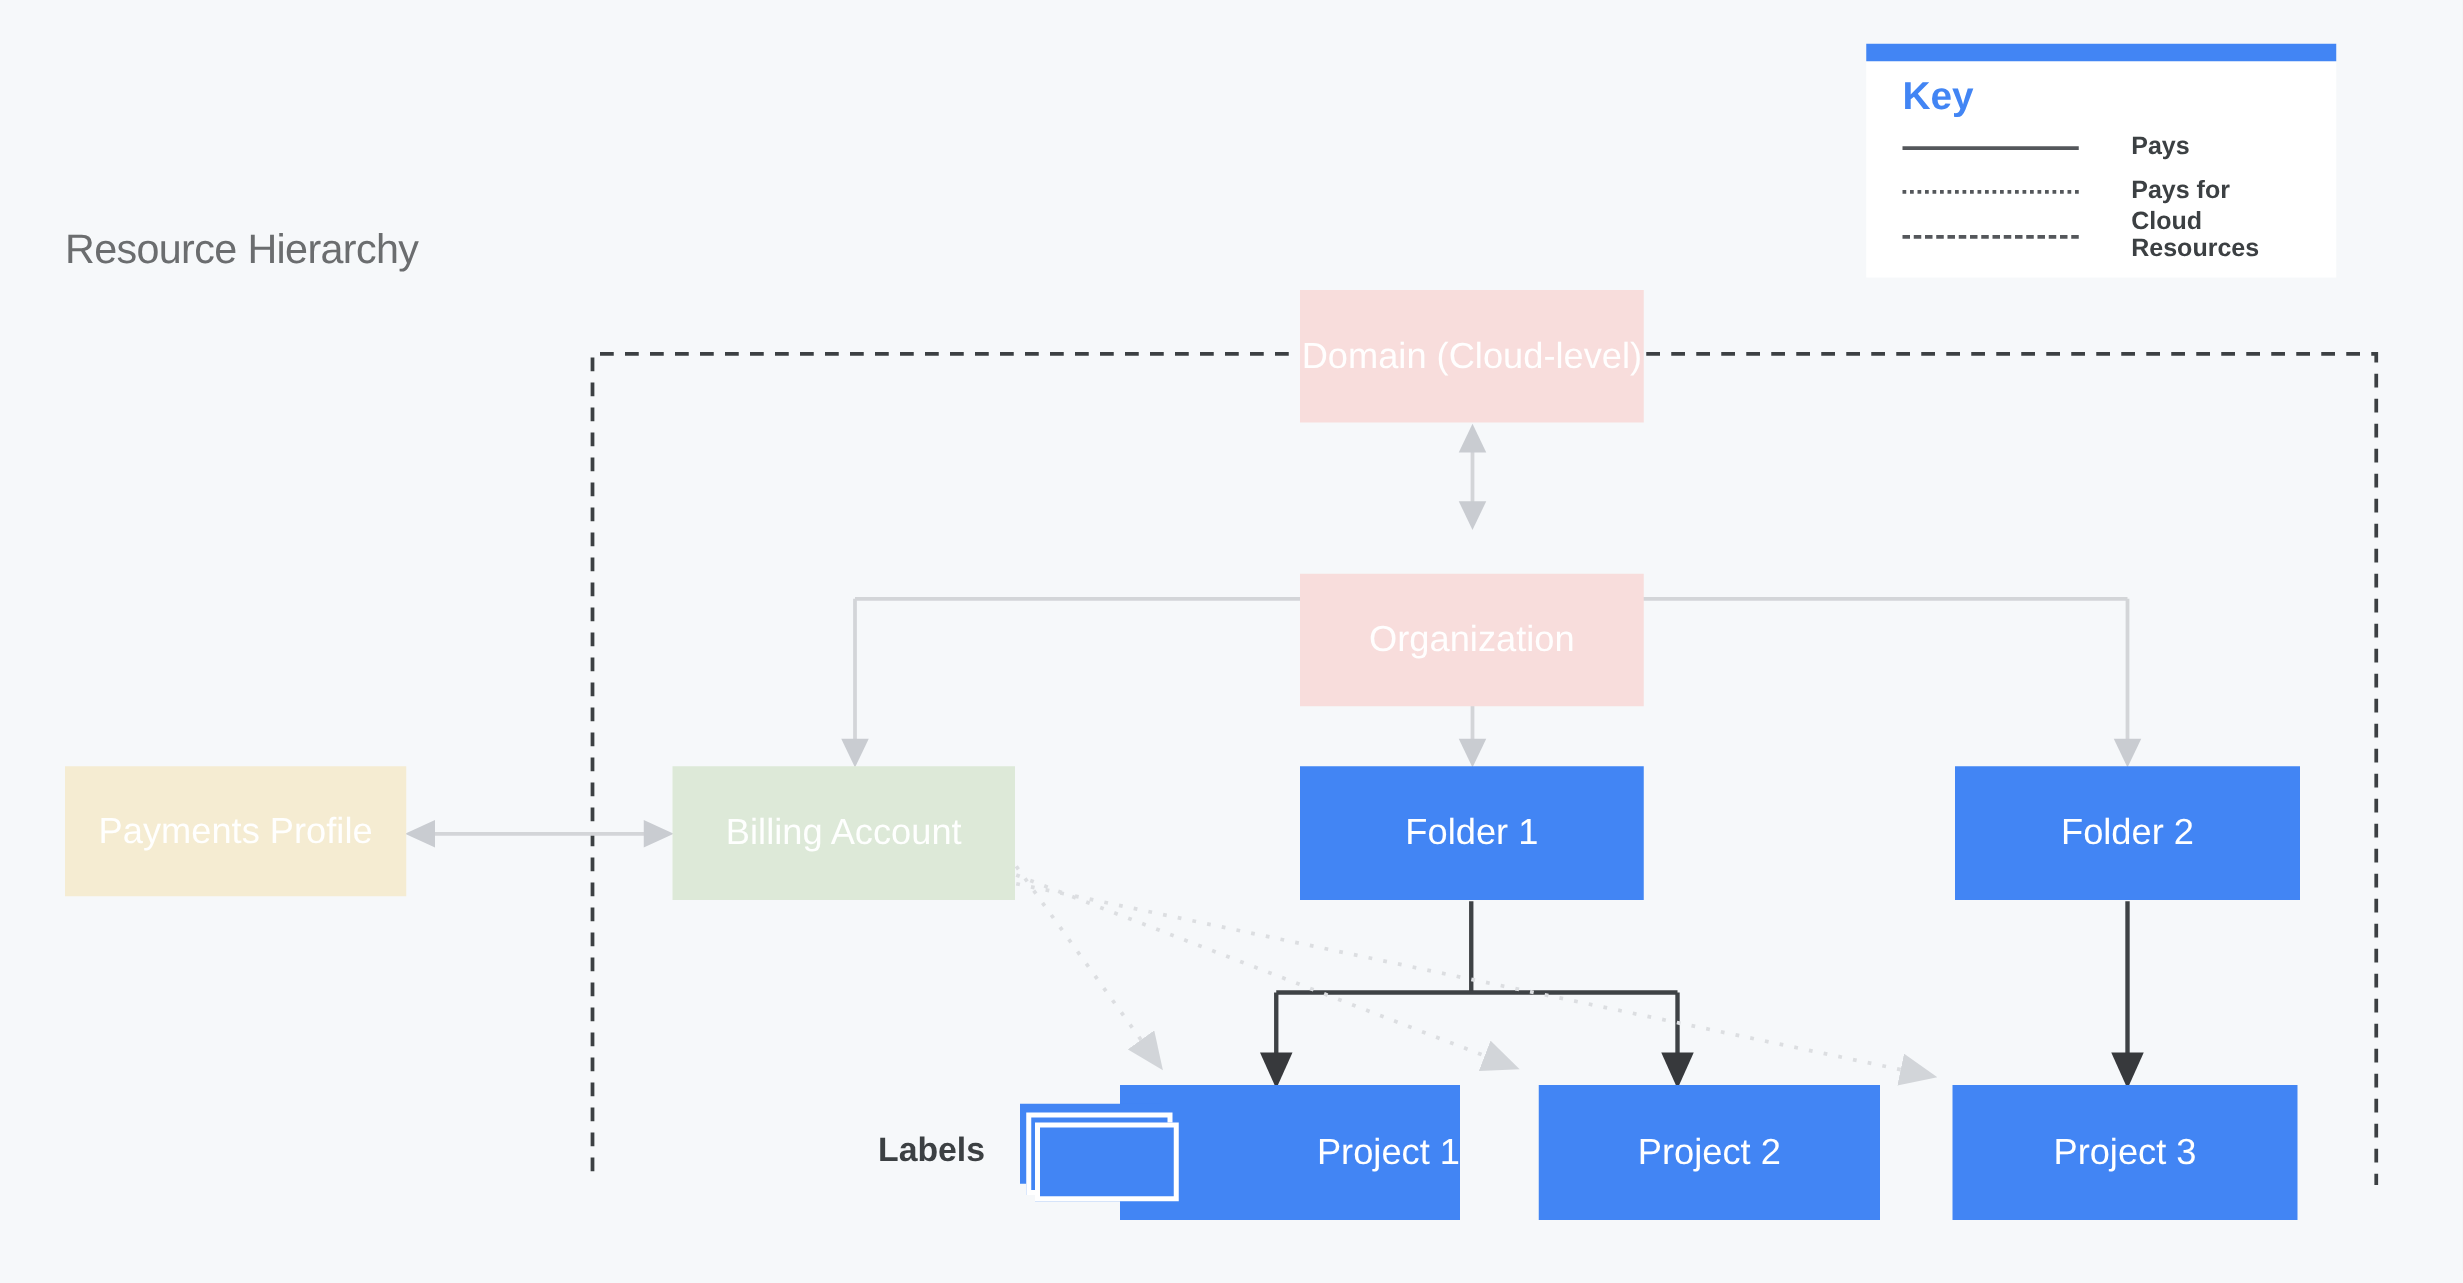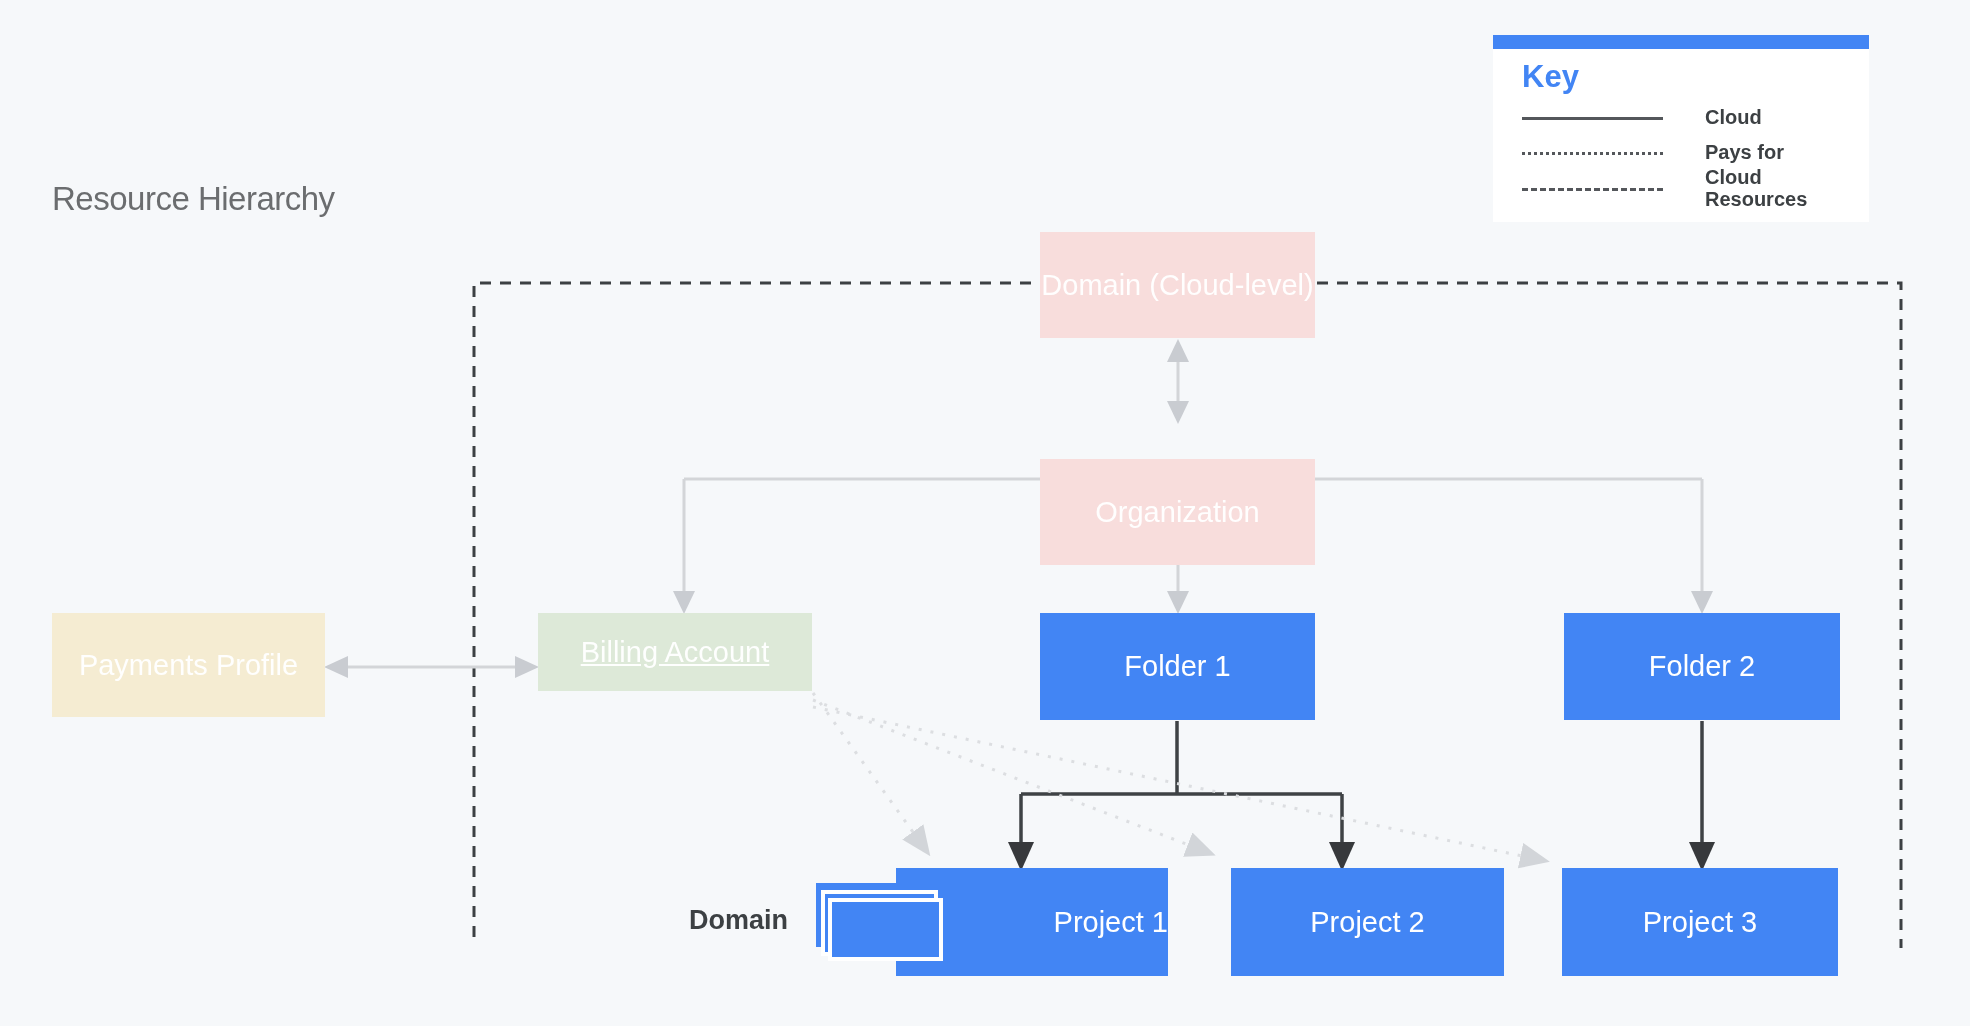--- a/index.html
+++ b/index.html
@@ -25,21 +25,21 @@
     font-size:29px;text-align:center;
   }
   .node.pastel{color:rgba(255,255,255,0.96);font-weight:400;}
   .node.blue{background:#4285f4;color:#ffffff;font-weight:400;}
   .node.pink{background:#f8dddc;}
   .node.green{background:#dde9d8;}
   .node.cream{background:#f5ecd2;}
   .n-domain   {left:1040px;top:232px;width:275px;height:106px;}
   .n-org      {left:1040px;top:423px;width:275px;height:106px;margin-top:36px;}
   .n-payments {left:52px;  top:613px;width:273px;height:104px;}
-  .n-billing  {left:538px; top:613px;width:274px;height:78px;text-decoration:underline;}
+  .n-billing  {left:538px; top:613px;width:274px;height:107px;}
   .n-folder1  {left:1040px;top:613px;width:275px;height:107px;}
   .n-folder2  {left:1564px;top:613px;width:276px;height:107px;}
   .n-project1 {left:896px; top:868px;width:272px;height:108px;justify-content:flex-end;}
   .n-project2 {left:1231px;top:868px;width:273px;height:108px;}
   .n-project3 {left:1562px;top:868px;width:276px;height:108px;}
   
   .edges{position:absolute;left:0;top:0;z-index:1;}
   
   .labels-caption{
     position:absolute;left:628px;top:905px;width:160px;z-index:3;
@@ -149,31 +149,31 @@
   <div class="node blue n-project1">
     <span>Project 1</span>
   </div>
   <div class="node blue n-project2">
     <span>Project 2</span>
   </div>
   <div class="node blue n-project3">
     <span>Project 3</span>
   </div>
 
-  <div class="labels-caption">Domain</div>
+  <div class="labels-caption">Labels</div>
   <div class="label-card back"></div>
   <div class="label-card mid"></div>
   <div class="label-card front"></div>
 
   <div class="key">
     <div class="key-bar"></div>
     <div class="key-title">Key</div>
 
     <div class="key-sample solid"></div>
-    <div class="key-label r1">Cloud</div>
+    <div class="key-label r1">Pays</div>
 
     <div class="key-sample dotted"></div>
     <div class="key-label r2">Pays for</div>
 
     <div class="key-sample dashed"></div>
     <div class="key-label r3">Cloud Resources</div>
   </div>
 
 </div>
 

